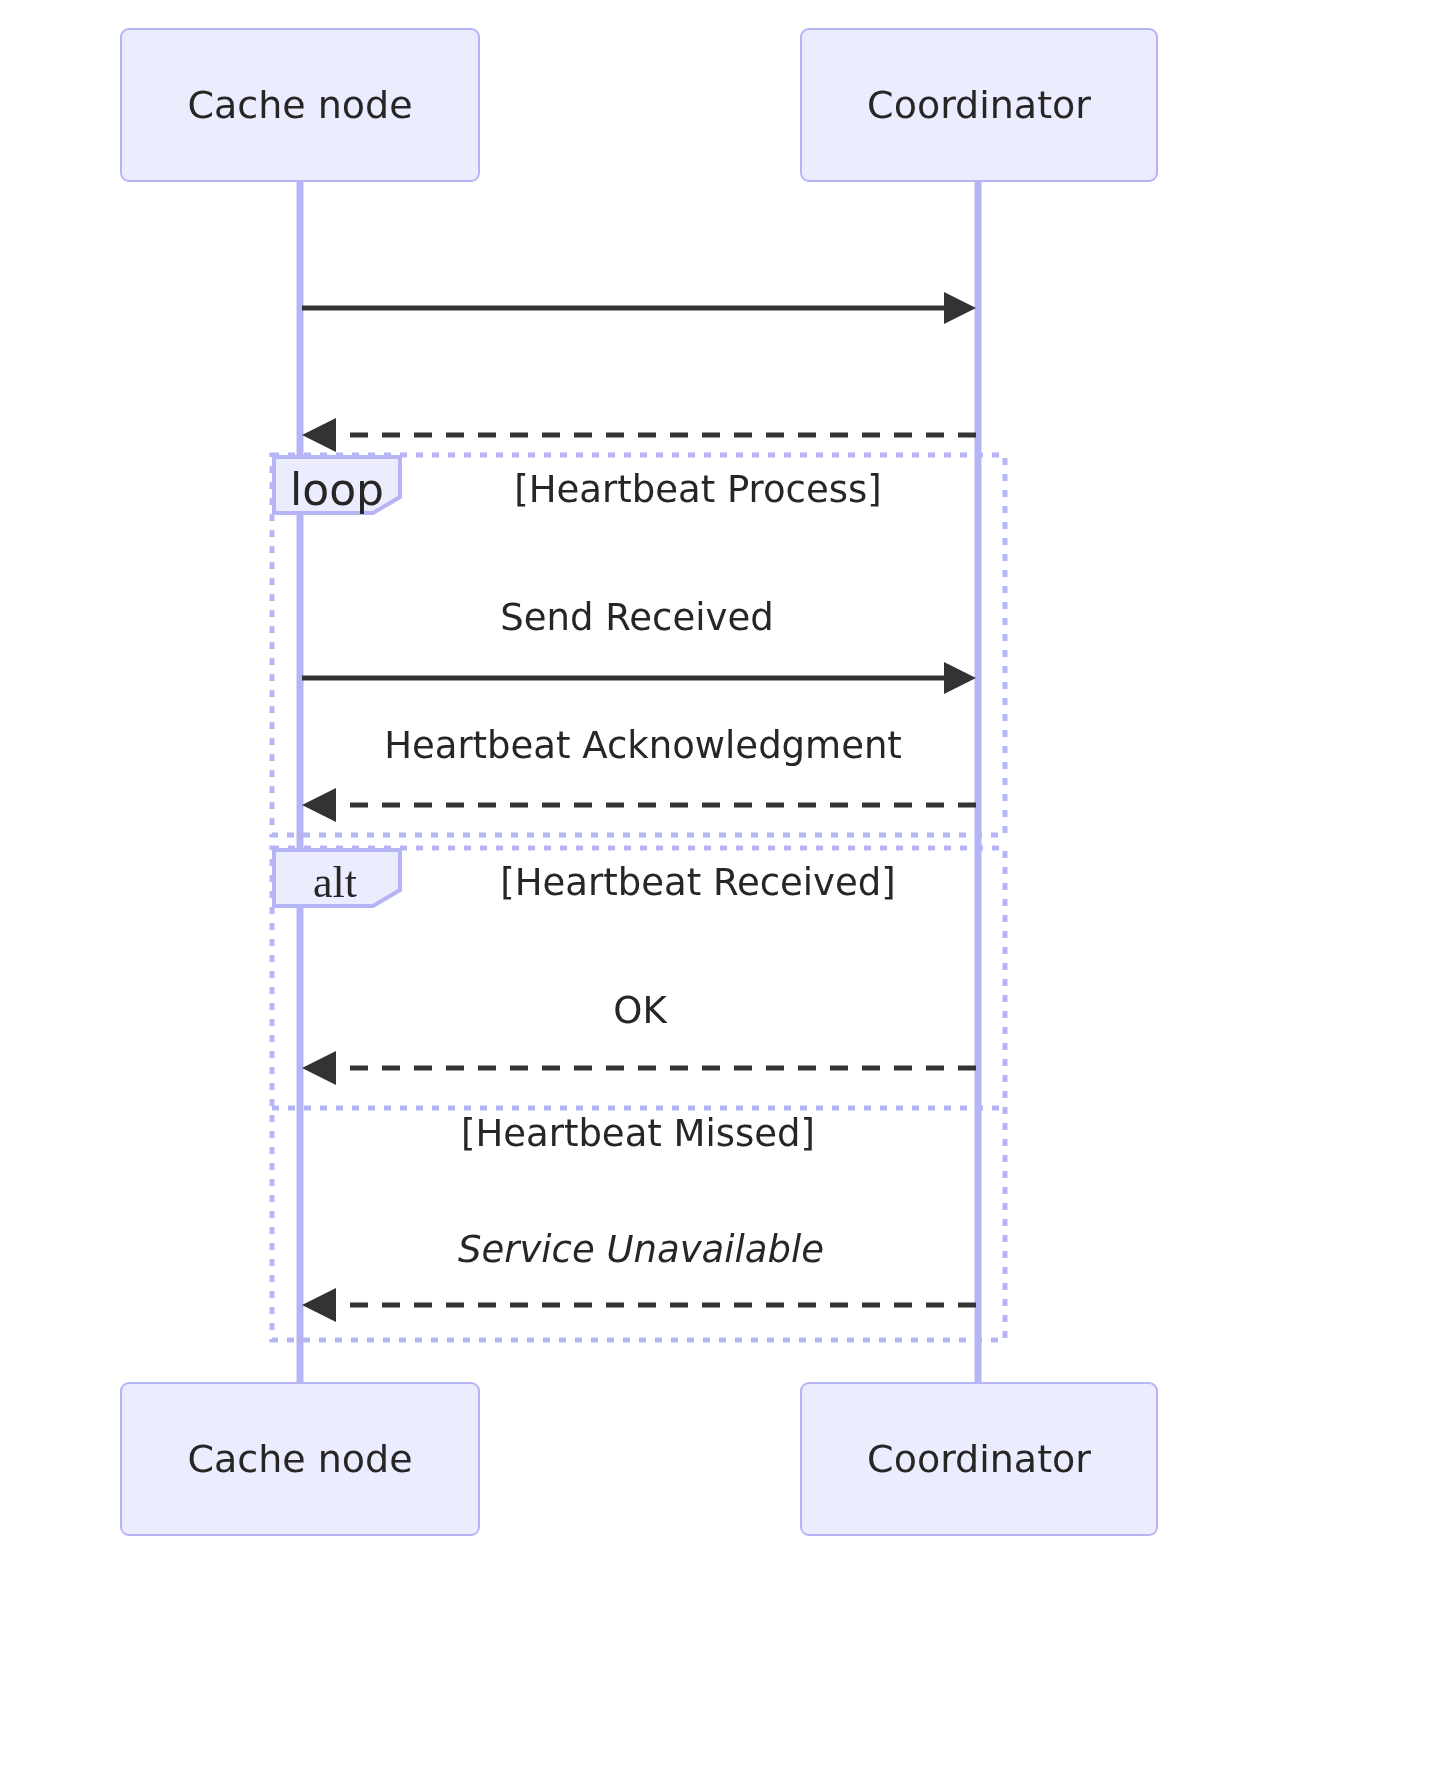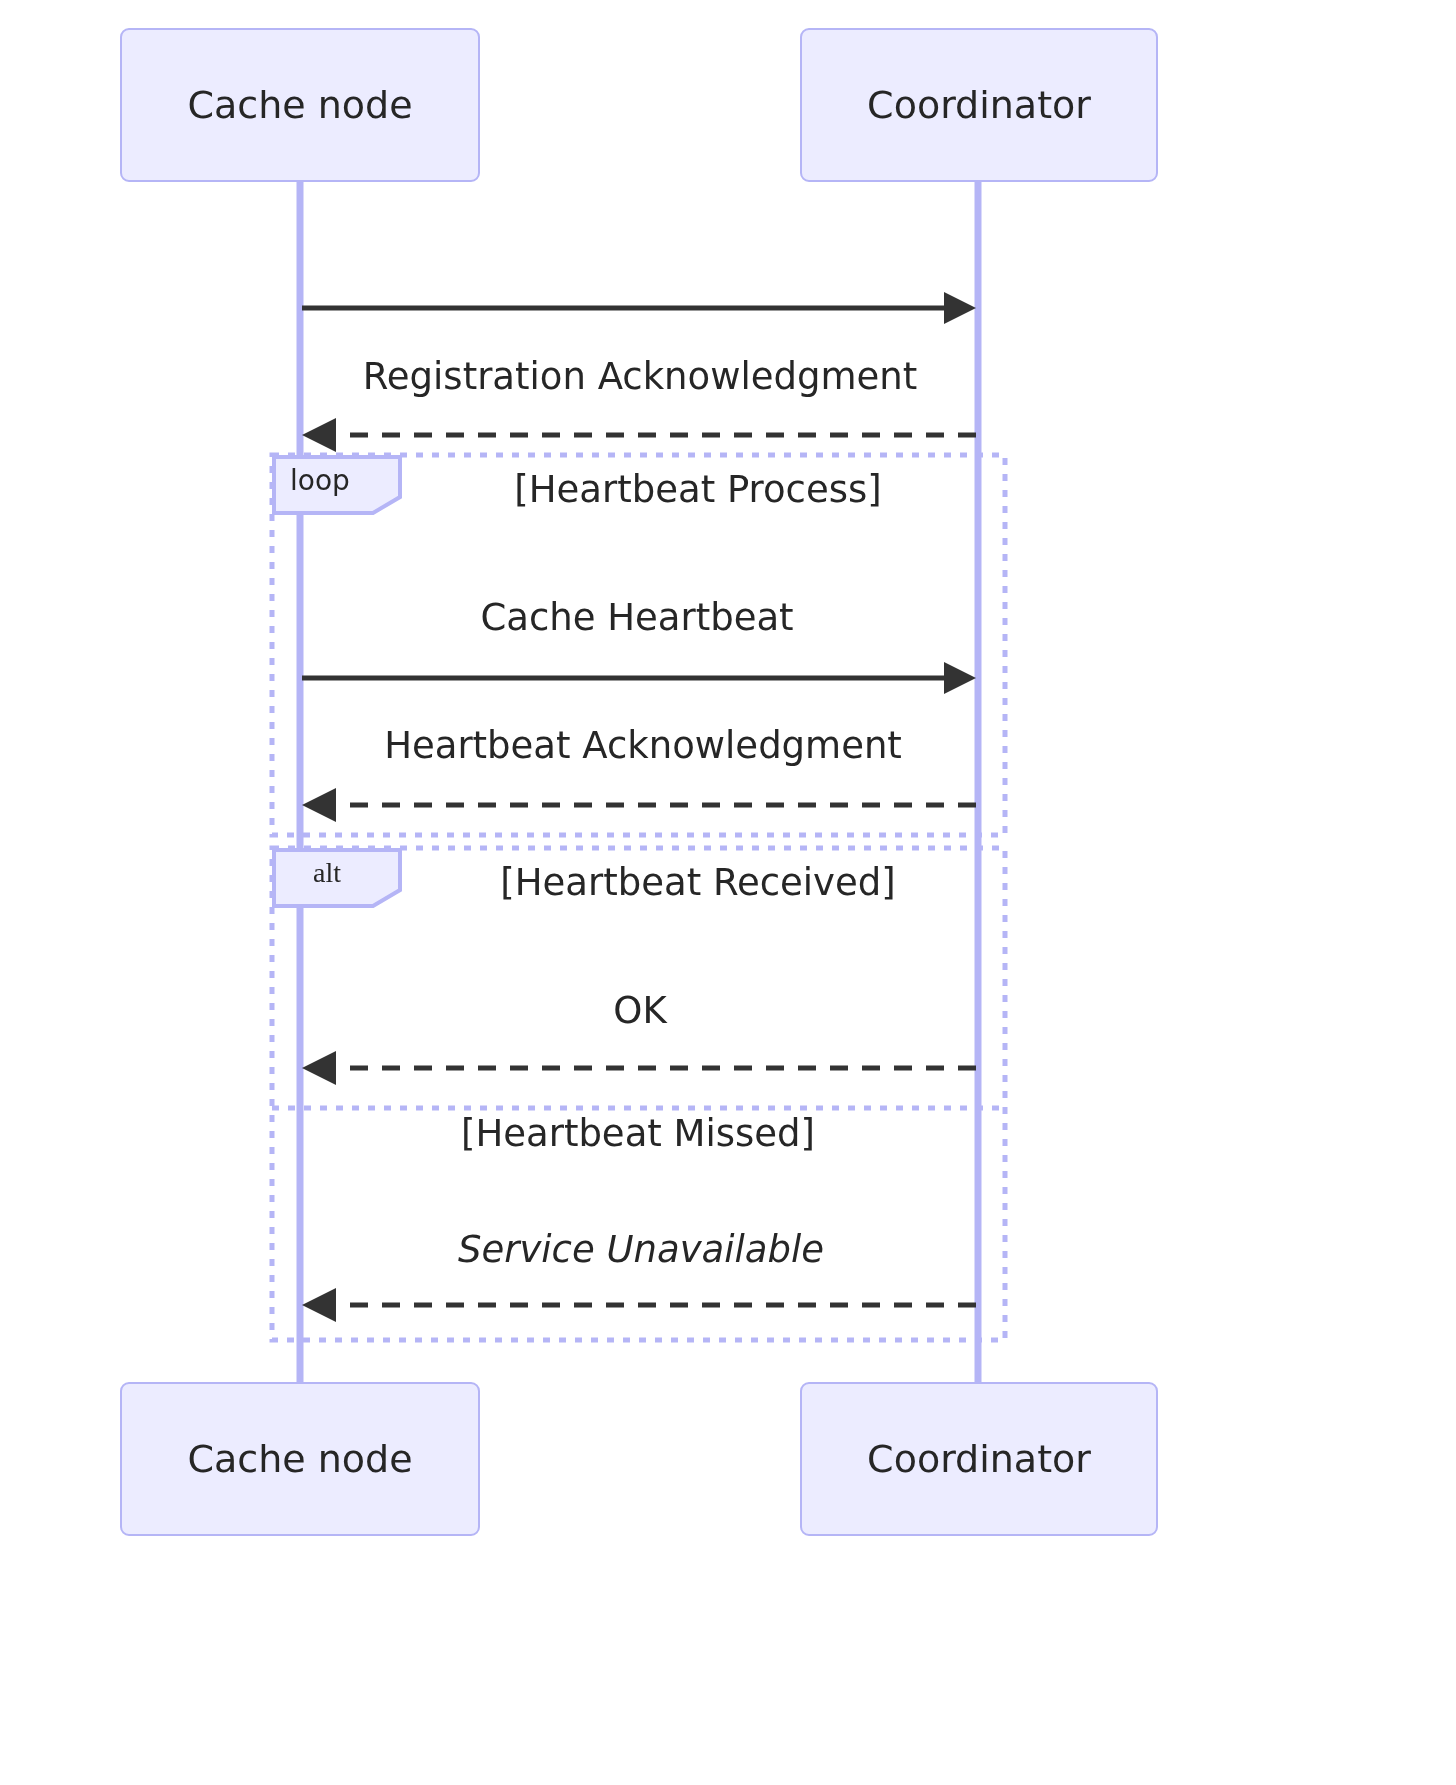--- a/index.html
+++ b/index.html
@@ -52,21 +52,21 @@
   .frag-title {
     position: absolute;
     font-size: 37px;
     color: #262626;
     white-space: nowrap;
     transform: translateX(-50%);
     text-align: center;
   }
   .frag-tag {
     position: absolute;
-    font-size: 28px;
+    font-size: 44px;
     color: #262626;
     white-space: nowrap;
   }
 </style>
 </head>
 <body>
 
 <div id="diagram">
 
   <svg class="layer" viewBox="0 0 1456 1785">
@@ -113,23 +113,22 @@
 
   <div class="participant-box" style="left:120px; top:1382px; width:360px; height:154px;">
     <span class="participant-label">Cache node</span>
   </div>
 
   <div class="participant-box" style="left:800px; top:1382px; width:358px; height:154px;">
     <span class="participant-label">Coordinator</span>
   </div>
 
 
-  <div class="msg-label" style="left:640px; top:355px;">Registration Acknowledgment</div>
 
-  <div class="msg-label" style="left:637px; top:596px;">Cache Heartbeat</div>
+  <div class="msg-label" style="left:637px; top:596px;">Send Received</div>
 
   <div class="msg-label" style="left:643px; top:724px;">Heartbeat Acknowledgment</div>
 
   <div class="msg-label" style="left:640px; top:989px;">OK</div>
 
   <div class="msg-label" style="left:641px; top:1228px;font-style:italic;">Service Unavailable</div>
 
   <div class="frag-tag" style="left:290px; top:464px;">loop</div>
 
   <div class="frag-title" style="left:698px; top:468px;">[Heartbeat Process]</div>

